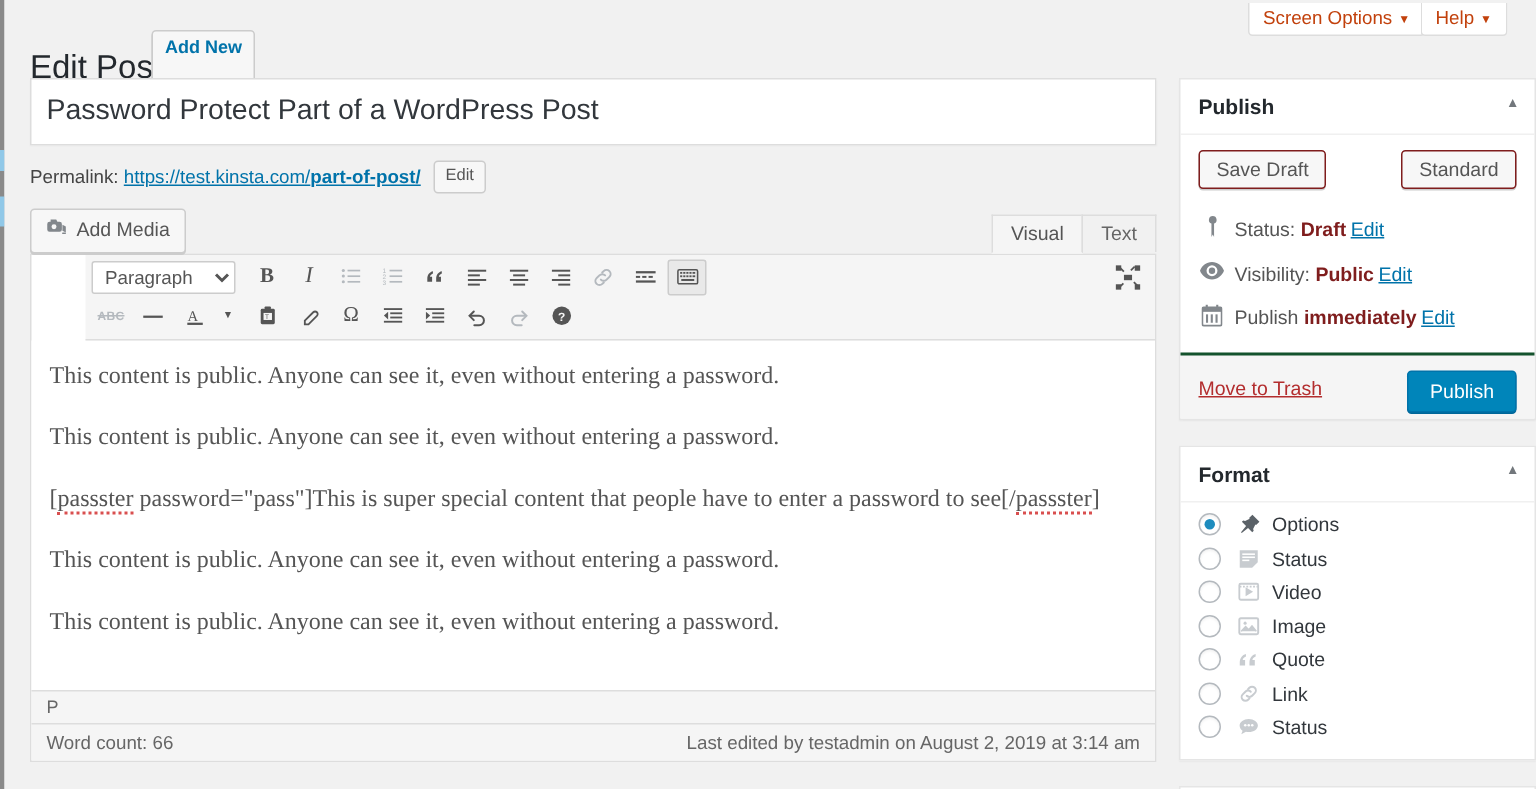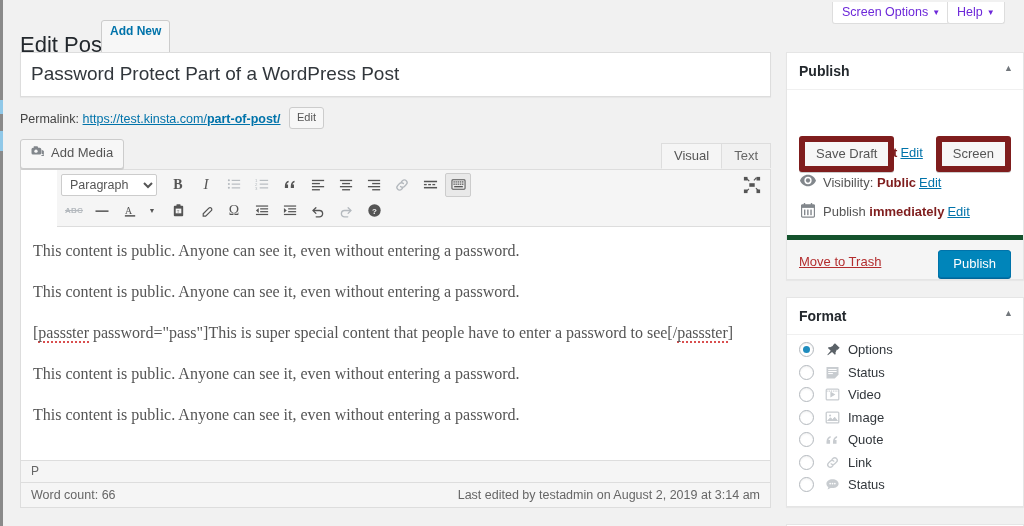--- a/index.html
+++ b/index.html
@@ -38,21 +38,21 @@
   #topbar {
     position: absolute; left: 0; top: 0; width: 1021px; height: 28px;
   }
   .screen-meta-btn {
     position: absolute; top: 2px;
     height: 22px; line-height: 21px;
     background: #fff;
     border: 1px solid #ddd;
     border-top: none;
     border-radius: 0 0 3px 3px;
-    color: #6d28d9;
+    color: #c2410c;
     font-size: 12.5px;
     padding: 0 9px;
     cursor: pointer;
     white-space: nowrap;
   }
   .screen-meta-btn .caret { font-size: 8px; margin-left: 4px; position: relative; top: -1px; }
   #btn-screen-options { left: 829px; }
   #btn-help { left: 944px; }
 
   
@@ -264,45 +264,44 @@
     color: #72777c;
     font-size: 9px;
   }
   .postbox-inner { padding: 10px 12px 8px; }
 
   .publish-actions {
     position: relative; height: 32px; margin-bottom: 6px;
   }
   .btn-secondary {
     background: #f7f7f7;
-    border: 6px solid #7f1d1d;
+    border: 1px solid #7f1d1d;
     border-radius: 3px;
     color: #555;
     font-size: 13px;
     padding: 4px 11px 5px;
     cursor: pointer;
     box-shadow: 0 1px 0 #ccc;
-    margin-top: 36px;
   }
   #save-draft-btn { position: absolute; left: 0; top: 0; }
   #preview-btn { position: absolute; right: 0; top: 0; }
 
   .misc-row {
     display: flex; align-items: flex-start; gap: 7px;
     padding: 5px 0 5px 1px;
     font-size: 13px;
     color: #555;
     line-height: 1.5;
   }
   .misc-row .ico { width: 16px; flex: none; color: #82878c; display: flex; justify-content: center; padding-top: 1px; }
   .misc-row b { font-weight: 700; color: #7f1d1d; }
   .misc-row a { color: #0073aa; text-decoration: underline; margin-left: 3px; }
 
   .major-actions {
-    border-top: 5px solid #14532d;
+    border-top: 2px solid #14532d;
     background: #f5f5f5;
     padding: 10px 12px;
     position: relative;
     height: 44px;
   }
   #trash-link {
     position: absolute; left: 12px; top: 14px;
     color: #b32d2e; text-decoration: underline;
     font-size: 13px; cursor: pointer;
   }
@@ -606,21 +605,21 @@
   <div id="sidebar">
 
     <div class="postbox">
       <div class="postbox-header">
         <span>Publish</span>
         <span class="toggle-indicator">▲</span>
       </div>
       <div class="postbox-inner">
         <div class="publish-actions">
           <button id="save-draft-btn" class="btn-secondary">Save Draft</button>
-          <button id="preview-btn" class="btn-secondary">Screen</button>
+          <button id="preview-btn" class="btn-secondary">Standard</button>
         </div>
 
         <div class="misc-row">
           <span class="ico">
             <svg width="13" height="14" viewBox="0 0 14 16" fill="currentColor">
               <path d="M7 0a3 3 0 0 0-1 5.8V16l1-2 1 2V5.8A3 3 0 0 0 7 0z"></path>
             </svg>
           </span>
           <span>
             <span>Status:</span>

